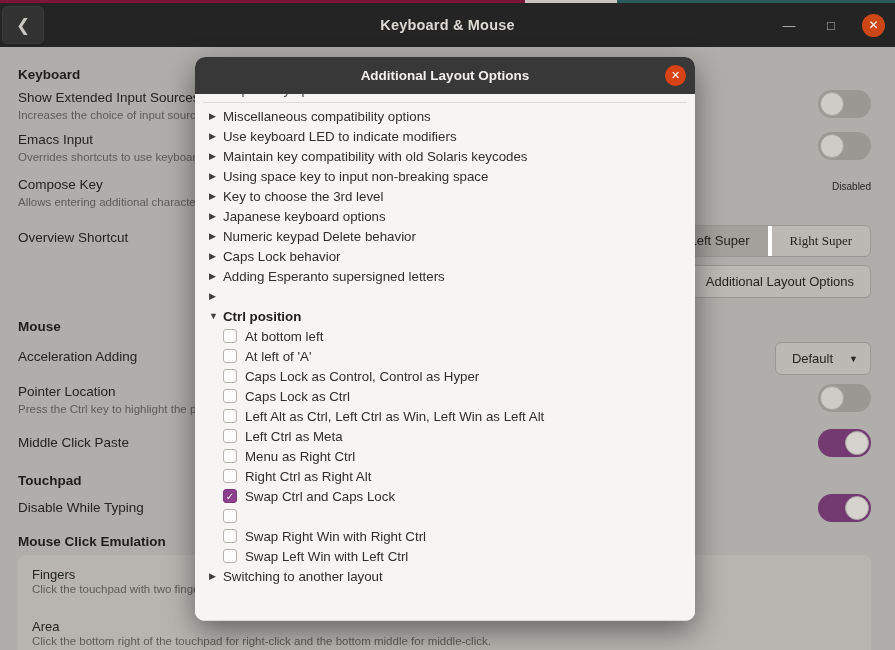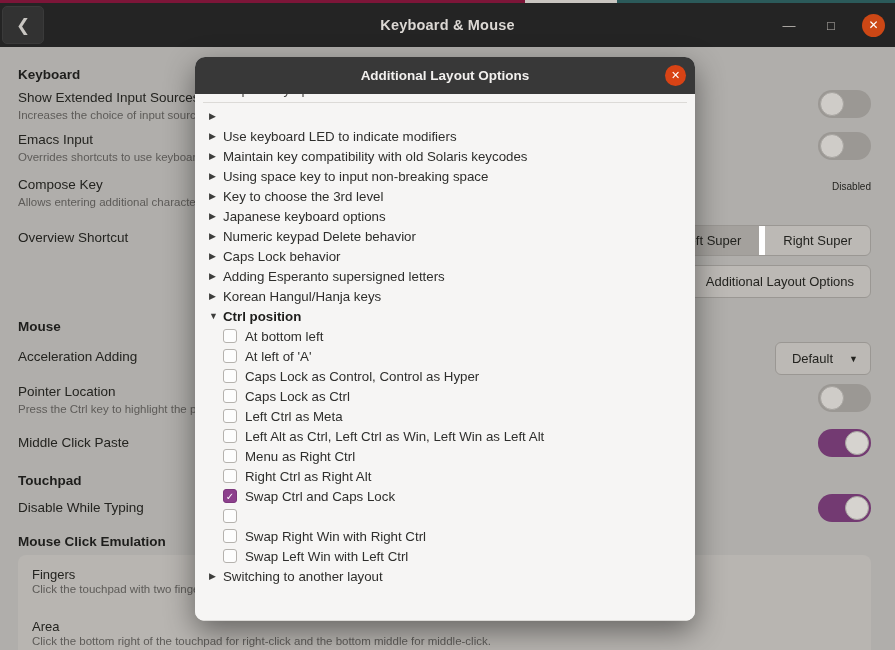--- a/index.html
+++ b/index.html
@@ -71,21 +71,21 @@
   .toggle.on  .knob { right:2px; background:#d6d3cf; }
 
   .plain-value { font-size:10px; color:#23231f; }
 
   .seg {
     display:flex; border:1px solid #9a9793; border-radius:6px; overflow:hidden;
     background:#bcb9b5;
   }
   .seg-item { padding:7px 18px; font-size:13px; color:#23231f; cursor:pointer; }
   .seg-item.active { background:#a4a19d; }
-  .seg-item + .seg-item { border-left:6px solid #ffffff; }
+  .seg-item + .seg-item { border-left:4px solid #ffffff;font-family:Liberation Serif, serif; }
 
   .btn {
     border:1px solid #9a9793; border-radius:6px; background:#bcb9b5;
     padding:8px 16px; font-size:13px; color:#23231f; cursor:pointer;
   }
 
   .combo {
     display:flex; align-items:center; gap:16px;
     border:1px solid #9a9793; border-radius:6px; background:#bcb9b5;
     padding:8px 12px 8px 16px; font-size:13px; color:#23231f; cursor:pointer;
@@ -308,20 +308,21 @@
     </div>
 
     <div class="dlg-body">
       <div class="cut-row">
         <div class="cut-text">Compatibility options</div>
       </div>
       <div class="sep"></div>
       <div class="tree" id="tree">
           <div class="tnode">
             <span class="arrow">▶</span>
+            <span>Miscellaneous compatibility options</span>
           </div>
           <div class="tnode">
             <span class="arrow">▶</span>
             <span>Use keyboard LED to indicate modifiers</span>
           </div>
           <div class="tnode">
             <span class="arrow">▶</span>
             <span>Maintain key compatibility with old Solaris keycodes</span>
           </div>
           <div class="tnode">
@@ -343,21 +344,20 @@
           <div class="tnode">
             <span class="arrow">▶</span>
             <span>Caps Lock behavior</span>
           </div>
           <div class="tnode">
             <span class="arrow">▶</span>
             <span>Adding Esperanto supersigned letters</span>
           </div>
           <div class="tnode">
             <span class="arrow">▶</span>
-            <span>Korean Hangul/Hanja keys</span>
           </div>
           <div class="tnode expanded">
             <span class="arrow">▼</span>
             <span>Ctrl position</span>
           </div>
           <div class="citem">
             <span class="cbox"></span>
             <span>At bottom left</span>
           </div>
           <div class="citem">
@@ -367,25 +367,25 @@
           <div class="citem">
             <span class="cbox"></span>
             <span>Caps Lock as Control, Control as Hyper</span>
           </div>
           <div class="citem">
             <span class="cbox"></span>
             <span>Caps Lock as Ctrl</span>
           </div>
           <div class="citem">
             <span class="cbox"></span>
+            <span>Left Alt as Ctrl, Left Ctrl as Win, Left Win as Left Alt</span>
+          </div>
+          <div class="citem">
+            <span class="cbox"></span>
             <span>Left Ctrl as Meta</span>
-          </div>
-          <div class="citem">
-            <span class="cbox"></span>
-            <span>Left Alt as Ctrl, Left Ctrl as Win, Left Win as Left Alt</span>
           </div>
           <div class="citem">
             <span class="cbox"></span>
             <span>Menu as Right Ctrl</span>
           </div>
           <div class="citem">
             <span class="cbox"></span>
             <span>Right Ctrl as Right Alt</span>
           </div>
           <div class="citem">

